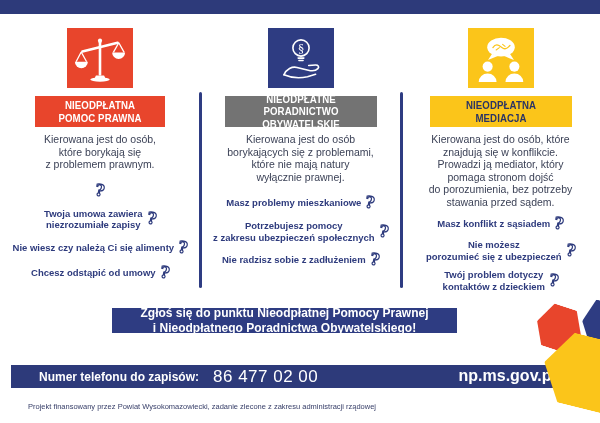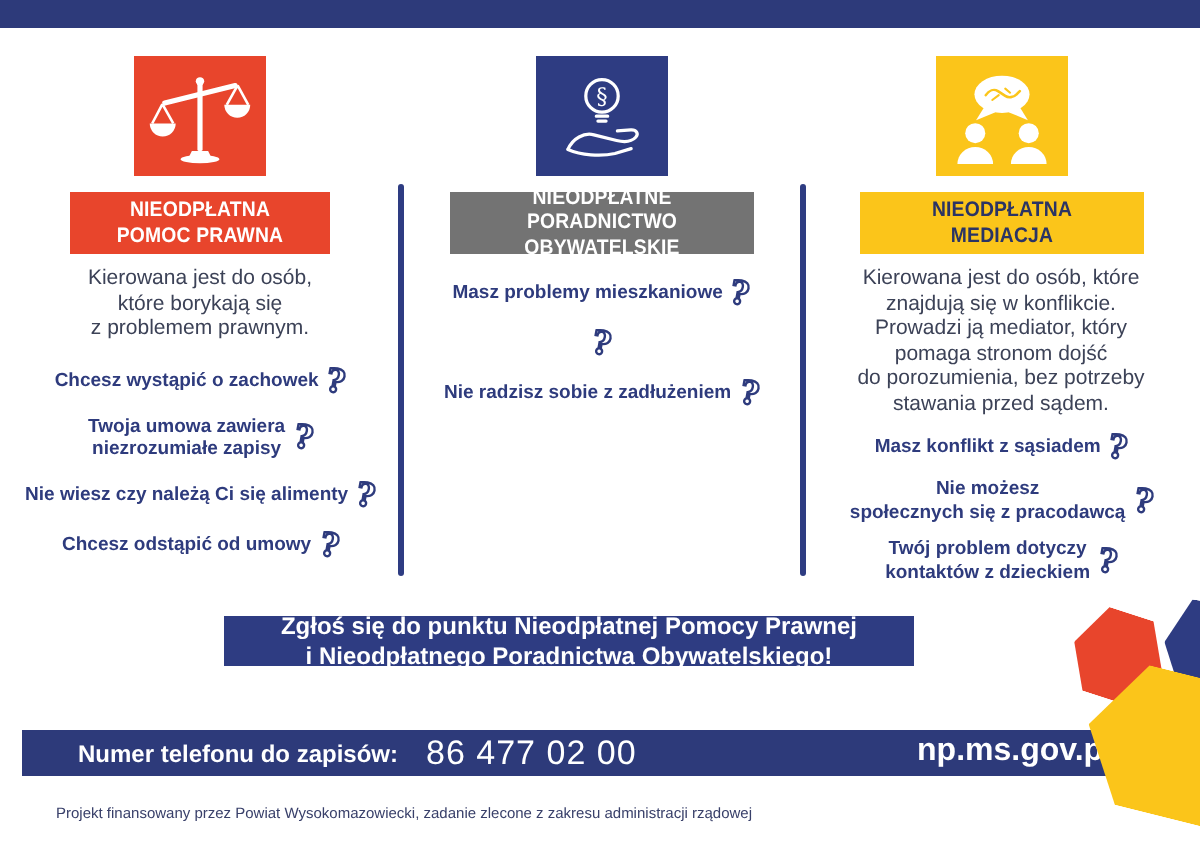--- a/index.html
+++ b/index.html
@@ -100,23 +100,20 @@
         <span class="stretch">NIEODPŁATNA</span>
         <span class="stretch">POMOC PRAWNA</span>
       </div>
       <div class="intro">
         <span>Kierowana jest do osób,</span>
         <span>które borykają się</span>
         <span>z problemem prawnym.</span>
       </div>
       <div class="q-list">
         <div class="q-item">
-          <span class="q-lines">
-              <span>Chcesz wystąpić o zachowek</span>
-            </span>
           <span class="q-mark">?</span>
         </div>
         <div class="q-item">
           <span class="q-lines">
               <span>Twoja umowa zawiera</span>
               <span>niezrozumiałe zapisy</span>
             </span>
           <span class="q-mark">?</span>
         </div>
         <div class="q-item">
@@ -143,28 +140,38 @@
             <path d="M11 49 C14 42 21 38.5 27 40 L41 43.5 C46 44.7 50.5 44 52.8 41.5 C54.8 39.3 53.3 36.8 49.8 37 L41.5 37.6"></path>
             <path d="M11 49 C19 52.5 31 53.5 40 51.5 L50 48.5"></path>
           </g>
           <text x="32" y="21" font-size="14" fill="#fff" text-anchor="middle">§</text>
         </svg>
       </div>
       <div class="banner navy">
         <span class="stretch">NIEODPŁATNE</span>
         <span class="stretch">PORADNICTWO OBYWATELSKIE</span>
       </div>
+      <div class="intro">
+        <span>Kierowana jest do osób</span>
+        <span>borykających się z problemami,</span>
+        <span>które nie mają natury</span>
+        <span>wyłącznie prawnej.</span>
+      </div>
       <div class="q-list">
         <div class="q-item">
           <span class="q-lines">
               <span>Masz problemy mieszkaniowe</span>
             </span>
           <span class="q-mark">?</span>
         </div>
         <div class="q-item">
+          <span class="q-lines">
+              <span>Potrzebujesz pomocy</span>
+              <span>z zakresu ubezpieczeń społecznych</span>
+            </span>
           <span class="q-mark">?</span>
         </div>
         <div class="q-item">
           <span class="q-lines">
               <span>Nie radzisz sobie z zadłużeniem</span>
             </span>
           <span class="q-mark">?</span>
         </div>
       </div>
     </div>
@@ -202,21 +209,21 @@
       <div class="q-list" style="margin-top:8px; gap:7px;">
         <div class="q-item">
           <span class="q-lines">
               <span>Masz konflikt z sąsiadem</span>
             </span>
           <span class="q-mark">?</span>
         </div>
         <div class="q-item">
           <span class="q-lines">
               <span>Nie możesz</span>
-              <span>społecznych się z pracodawcą</span>
+              <span>porozumieć się z ubezpieczeń</span>
             </span>
           <span class="q-mark">?</span>
         </div>
         <div class="q-item">
           <span class="q-lines">
               <span>Twój problem dotyczy</span>
               <span>kontaktów z dzieckiem</span>
             </span>
           <span class="q-mark">?</span>
         </div>

